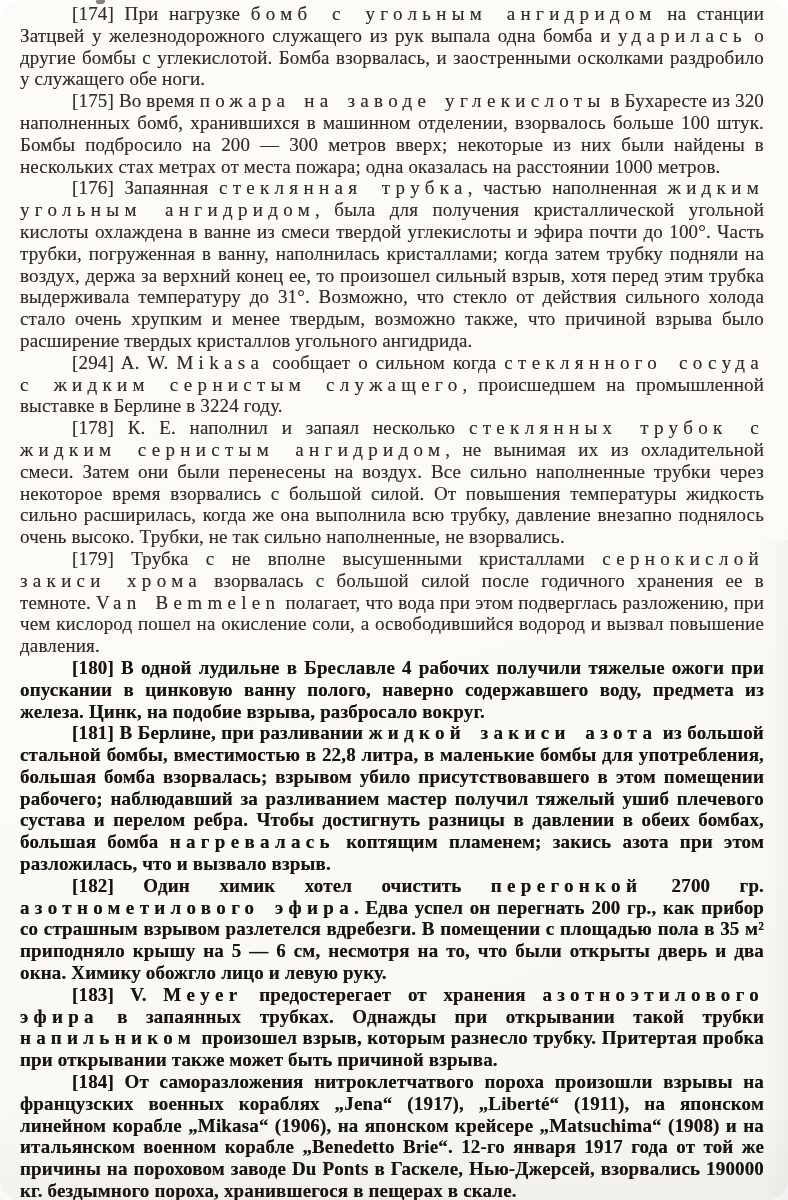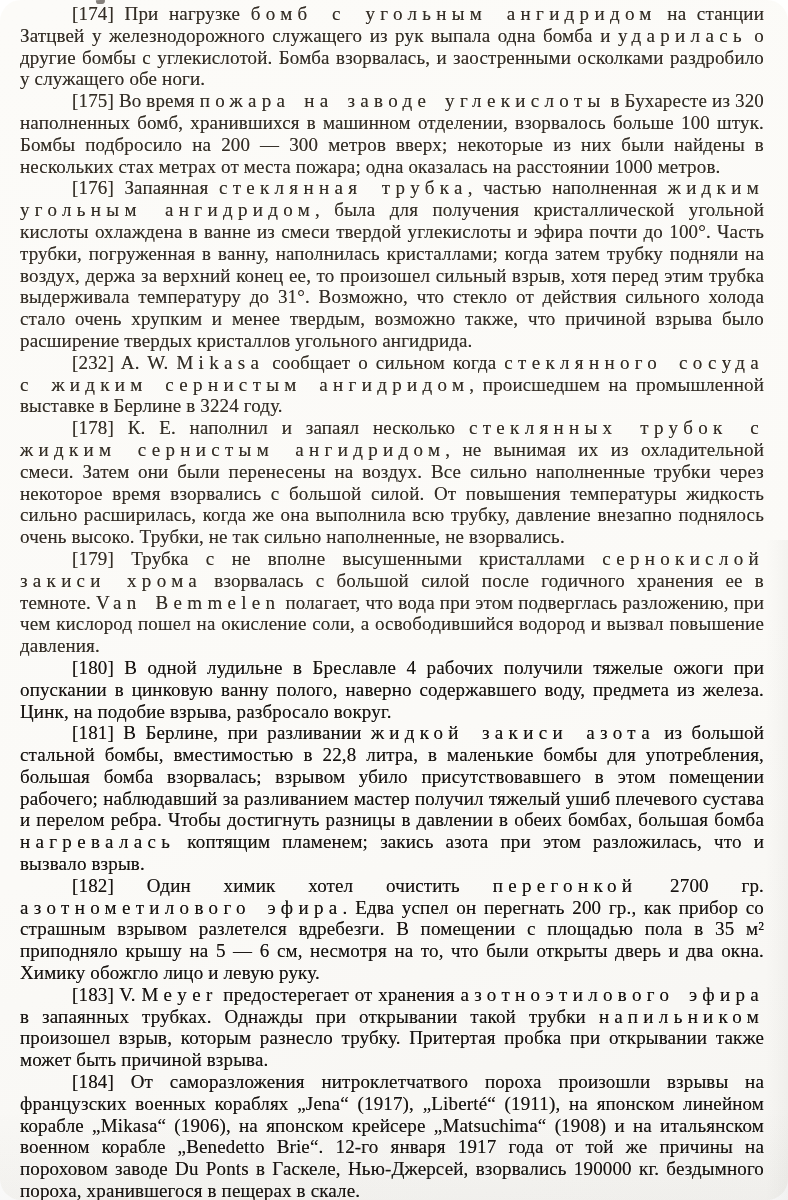--- a/index.html
+++ b/index.html
@@ -31,21 +31,21 @@
     letter-spacing: 0.15px;
   }
   p.para {
     margin: 0;
     padding: 0;
     text-indent: 52px;
     color: #332d25;
     text-shadow: 0 0 0.5px rgba(30, 22, 14, 0.45);
   }
   p.para.bold {
-    font-weight: 400;
+    font-weight: 700;
     color: #171310;
     text-shadow: 0 0 0.6px rgba(10, 8, 5, 0.55);
   }
   .seg.sp {
     letter-spacing: 0.28em;
     word-spacing: 0.2em;
   }
   .pnum { white-space: nowrap; }
   .scan-shade {
     position: absolute;
@@ -69,21 +69,21 @@
 </style>
 </head>
 <body>
 
 <div class="page">
   <div class="speck"></div>
   <div class="textblock" id="textblock">
       <p class="para"><span class="pnum">[174] </span><span class="seg">При нагрузке </span><span class="seg sp">бомб с угольным ангидридом</span><span class="seg"> на станции Затцвей у железнодорожного служащего из рук выпала одна бомба и </span><span class="seg sp">ударилась</span><span class="seg"> о другие бомбы с углекислотой. Бомба взорвалась, и заостренными осколками раздробило у служащего обе ноги.</span></p>
       <p class="para"><span class="pnum">[175] </span><span class="seg">Во время </span><span class="seg sp">пожара на заводе углекислоты</span><span class="seg"> в Бухаресте из 320 наполненных бомб, хранившихся в машинном отделении, взорвалось больше 100 штук. Бомбы подбросило на 200 — 300 метров вверх; некоторые из них были найдены в нескольких стах метрах от места пожара; одна оказалась на расстоянии 1000 метров.</span></p>
       <p class="para"><span class="pnum">[176] </span><span class="seg">Запаянная </span><span class="seg sp">стеклянная трубка</span><span class="seg">, частью наполненная </span><span class="seg sp">жидким угольным ангидридом</span><span class="seg">, была для получения кристаллической угольной кислоты охлаждена в ванне из смеси твердой углекислоты и эфира почти до 100°. Часть трубки, погруженная в ванну, наполнилась кристаллами; когда затем трубку подняли на воздух, держа за верхний конец ее, то произошел сильный взрыв, хотя перед этим трубка выдерживала температуру до 31°. Возможно, что стекло от действия сильного холода стало очень хрупким и менее твердым, возможно также, что причиной взрыва было расширение твердых кристаллов угольного ангидрида.</span></p>
-      <p class="para"><span class="pnum">[232] </span><span class="seg">A. W. </span><span class="seg sp">Mikasa</span><span class="seg"> сообщает о сильном когда </span><span class="seg sp">стеклянного сосуда с жидким сернистым ангидридом</span><span class="seg">, происшедшем на промышленной выставке в Берлине в 3224 году.</span></p>
+      <p class="para"><span class="pnum">[294] </span><span class="seg">A. W. </span><span class="seg sp">Mikasa</span><span class="seg"> сообщает о сильном когда </span><span class="seg sp">стеклянного сосуда с жидким сернистым служащего</span><span class="seg">, происшедшем на промышленной выставке в Берлине в 3224 году.</span></p>
       <p class="para"><span class="pnum">[178] </span><span class="seg">К. Е. наполнил и запаял несколько </span><span class="seg sp">стеклянных трубок с жидким сернистым ангидридом</span><span class="seg">, не вынимая их из охладительной смеси. Затем они были перенесены на воздух. Все сильно наполненные трубки через некоторое время взорвались с большой силой. От повышения температуры жидкость сильно расширилась, когда же она выполнила всю трубку, давление внезапно поднялось очень высоко. Трубки, не так сильно наполненные, не взорвались.</span></p>
       <p class="para"><span class="pnum">[179] </span><span class="seg">Трубка с не вполне высушенными кристаллами </span><span class="seg sp">сернокислой закиси хрома</span><span class="seg"> взорвалась с большой силой после годичного хранения ее в темноте. </span><span class="seg sp">Van Bemmelen</span><span class="seg"> полагает, что вода при этом подверглась разложению, при чем кислород пошел на окисление соли, а освободившийся водород и вызвал повышение давления.</span></p>
       <p class="para bold"><span class="pnum">[180] </span><span class="seg">В одной лудильне в Бреславле 4 рабочих получили тяжелые ожоги при опускании в цинковую ванну полого, наверно содержавшего воду, предмета из железа. Цинк, на подобие взрыва, разбросало вокруг.</span></p>
       <p class="para bold"><span class="pnum">[181] </span><span class="seg">В Берлине, при разливании </span><span class="seg sp">жидкой закиси азота</span><span class="seg"> из большой стальной бомбы, вместимостью в 22,8 литра, в маленькие бомбы для употребления, большая бомба взорвалась; взрывом убило присутствовавшего в этом помещении рабочего; наблюдавший за разливанием мастер получил тяжелый ушиб плечевого сустава и перелом ребра. Чтобы достигнуть разницы в давлении в обеих бомбах, большая бомба </span><span class="seg sp">нагревалась</span><span class="seg"> коптящим пламенем; закись азота при этом разложилась, что и вызвало взрыв.</span></p>
       <p class="para bold"><span class="pnum">[182] </span><span class="seg">Один химик хотел очистить </span><span class="seg sp">перегонкой</span><span class="seg"> 2700 гр. </span><span class="seg sp">азотнометилового эфира</span><span class="seg">. Едва успел он перегнать 200 гр., как прибор со страшным взрывом разлетелся вдребезги. В помещении с площадью пола в 35 м² приподняло крышу на 5 — 6 см, несмотря на то, что были открыты дверь и два окна. Химику обожгло лицо и левую руку.</span></p>
       <p class="para bold"><span class="pnum">[183] </span><span class="seg">V. </span><span class="seg sp">Meyer</span><span class="seg"> предостерегает от хранения </span><span class="seg sp">азотноэтилового эфира</span><span class="seg"> в запаянных трубках. Однажды при открывании такой трубки </span><span class="seg sp">напильником</span><span class="seg"> произошел взрыв, которым разнесло трубку. Притертая пробка при открывании также может быть причиной взрыва.</span></p>
       <p class="para bold"><span class="pnum">[184] </span><span class="seg">От саморазложения нитроклетчатвого пороха произошли взрывы на французских военных кораблях „Jena“ (1917), „Liberté“ (1911), на японском линейном корабле „Mikasa“ (1906), на японском крейсере „Matsuchima“ (1908) и на итальянском военном корабле „Benedetto Brie“. 12-го января 1917 года от той же причины на пороховом заводе Du Ponts в Гаскеле, Нью-Джерсей, взорвались 190000 кг. бездымного пороха, хранившегося в пещерах в скале.</span></p>
     </div>
   <div class="scan-shade shade-right"></div>
   <div class="scan-shade shade-bottom"></div>

